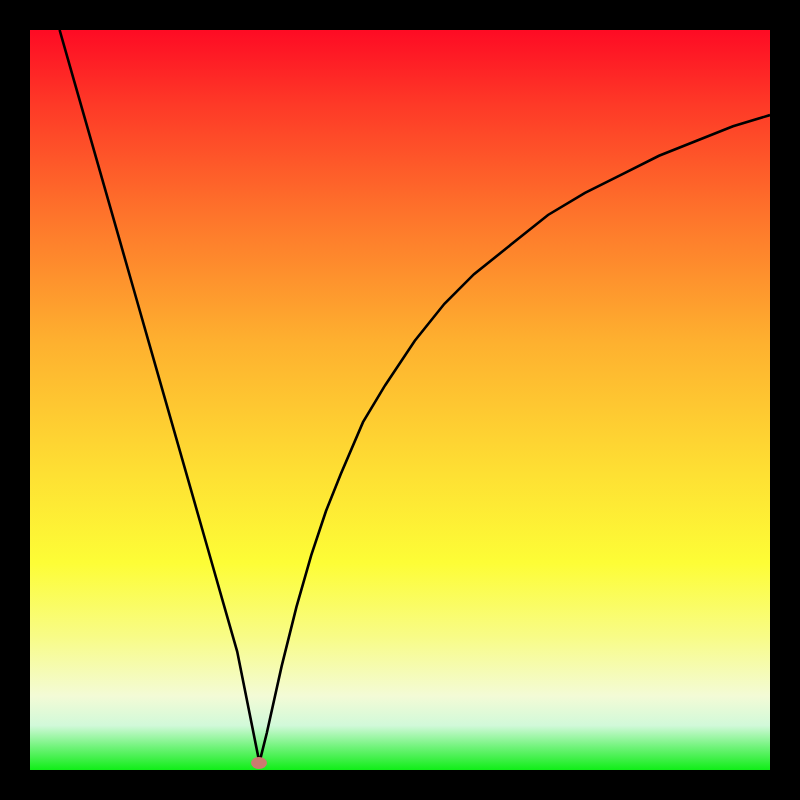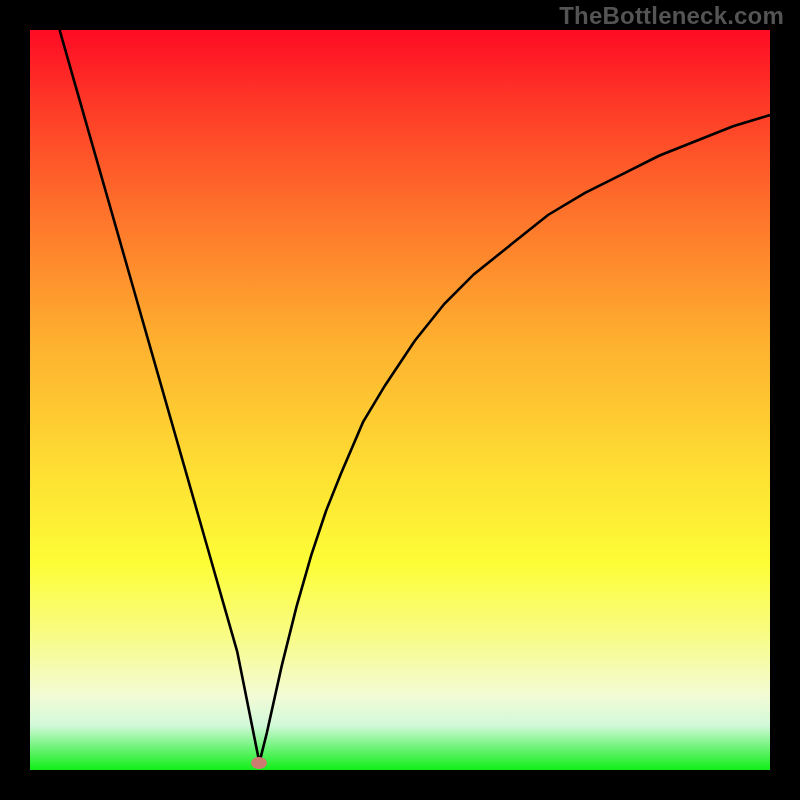--- a/index.html
+++ b/index.html
@@ -64,21 +64,20 @@
     height: 12px;
     border-radius: 50%;
     background: #cb7b6f;
     transform: translate(-50%, -50%);
   }
 </style>
 </head>
 <body>
 
 <div class="frame">
-  <div class="watermark">TheBottleneck.com</div>
 
   <div class="plot">
     <div class="gradient"></div>
 
     <svg class="curve" viewBox="0 0 740 740" preserveAspectRatio="none">
       <path id="curve-path" d="M29.60 0.00 L44.40 51.80 L59.20 103.60 L74.00 155.40 L88.80 207.20 L103.60 259.00 L118.40 310.80 L133.20 362.60 L148.00 414.40 L162.80 466.20 L177.60 518.00 L192.40 569.80 L207.20 621.60 L222.00 695.60 L229.40 732.60 L236.80 703.00 L251.60 636.40 L266.40 577.20 L281.20 525.40 L296.00 481.00 L310.80 444.00 L333.00 392.20 L355.20 355.20 L384.80 310.80 L414.40 273.80 L444.00 244.20 L481.00 214.60 L518.00 185.00 L555.00 162.80 L592.00 144.30 L629.00 125.80 L666.00 111.00 L703.00 96.20 L740.00 85.10" fill="none" stroke="#000" stroke-width="2.6"></path>
     </svg>
 
     <div id="minpoint" class="minpoint" style="left: 229.4px; top: 732.6px;"></div>
   </div>

